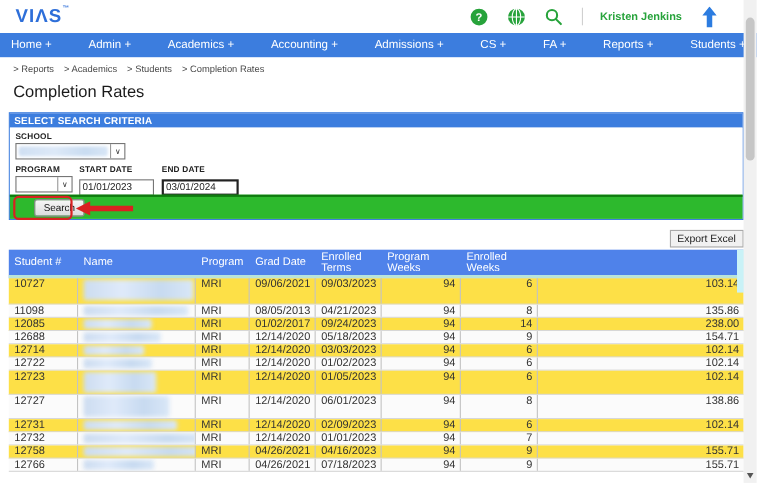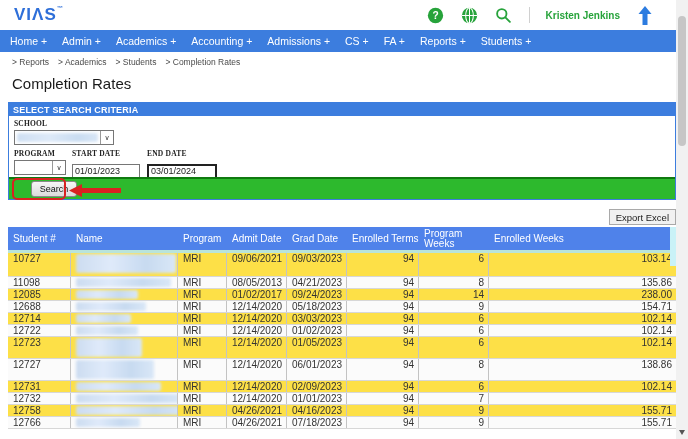--- a/index.html
+++ b/index.html
@@ -10,34 +10,34 @@
   
   .topbar { height:30px; display:flex; align-items:center; padding:0 20px 0 14px; }
   .logo { color:#2e6fd9; font-weight:bold; font-size:17px; letter-spacing:1px; }
   .logo sup { font-size:6px; vertical-align:top; }
   .topbar-right { margin-left:auto; display:flex; align-items:center; gap:16px; margin-right:14px; }
   .icon-btn { width:18px; height:18px; display:flex; align-items:center; justify-content:center; cursor:pointer; }
   .divider { width:1px; height:16px; background:#d0d0d0; }
   .user-name { color:#27a33b; font-size:10px; font-weight:bold; }
 
   
-  .navbar { height:22px; background:#3c7dde; display:flex; align-items:center; gap:15px; padding:0 10px; }
+  .navbar { height:22px; background:#3c7dde; display:flex; align-items:center; gap:15px; padding:0 10px;justify-content:space-between; }
   .nav-item { color:#fff; font-size:10.5px; font-weight:500; white-space:nowrap; cursor:pointer; }
 
   
   .breadcrumb { margin:5px 0 0 12px; font-size:8.5px; color:#4a4a4a; display:flex; gap:9px; }
   .crumb { cursor:pointer; }
   .page-title { margin:8px 0 9px 12px; font-size:15px; font-weight:500; color:#1a1a1a; height:18px; }
 
   
   .panel { margin:0 12px 0 8px; width:668px; height:98px; border:1px solid #3c7dde; }
   .panel-header { height:13px; background:#3c7dde; color:#fff; font-size:9px; font-weight:bold;
                   display:flex; align-items:center; padding-left:4px; letter-spacing:.2px; }
   .panel-body { height:61px; background:#fff; padding:3px 0 0 5px; position:relative; }
-  .fld-label { font-size:7.5px; color:#222; font-weight:bold; letter-spacing:.2px;font-family:Liberation Serif, serif; }
+  .fld-label { font-size:7.5px; color:#222; font-weight:bold; letter-spacing:.2px; }
   .row-labels { display:flex; gap:0; margin-top:4px; }
   .row-labels span:nth-child(1){ width:58px; }
   .row-labels span:nth-child(2){ width:75px; }
   .fake-select { background:#fff; border:1px solid #767676; height:15px; display:flex; align-items:stretch; margin-top:2px; cursor:pointer; }
   .sel-school { width:100px; }
   .sel-program { width:52px; }
   .sel-value { flex:1; position:relative; overflow:hidden; }
   .sel-arrow { width:13px; border-left:1px solid #999; display:flex; align-items:center; justify-content:center;
                font-size:7px; color:#333; }
   .blurred { position:absolute; left:2px; top:2px; bottom:2px; border-radius:2px;
@@ -192,21 +192,20 @@
 
   <div class="export-row">
     <button class="export-btn">Export Excel</button>
   </div>
 
   <div class="results">
     <div class="cols-header">
       <div class="hcell">Student #</div>
       <div class="hcell">Name</div>
       <div class="hcell">Program</div>
-      <div class="hcell">Admit Date</div>
       <div class="hcell">Grad Date</div>
       <div class="hcell">Enrolled Terms</div>
       <div class="hcell">Program Weeks</div>
       <div class="hcell">Enrolled Weeks</div>
     </div>
     <div class="cyan-strip"></div>
     <div id="rows-container">
         <div class="t-row odd h24 tall">
           <div class="tcell">10727</div>
           <div class="tcell">

